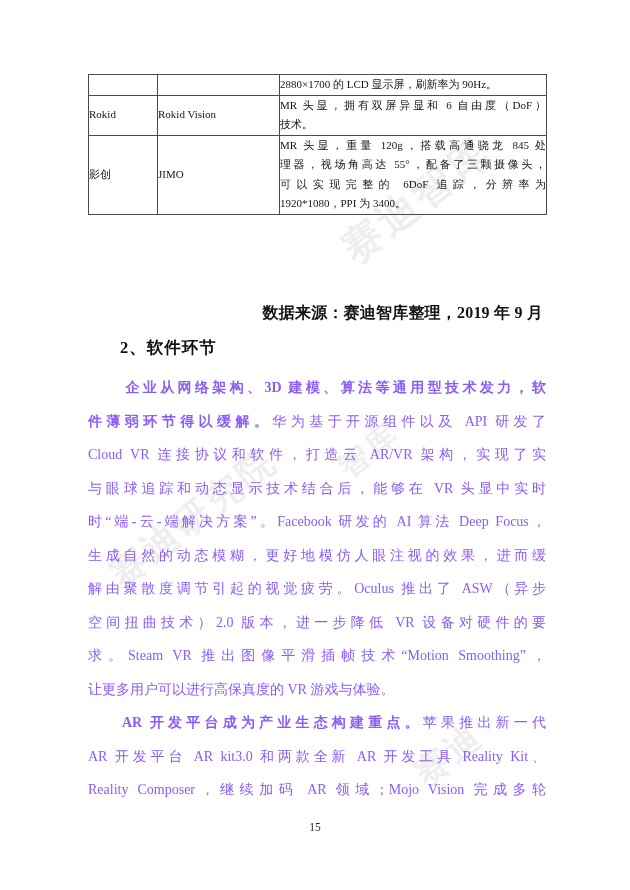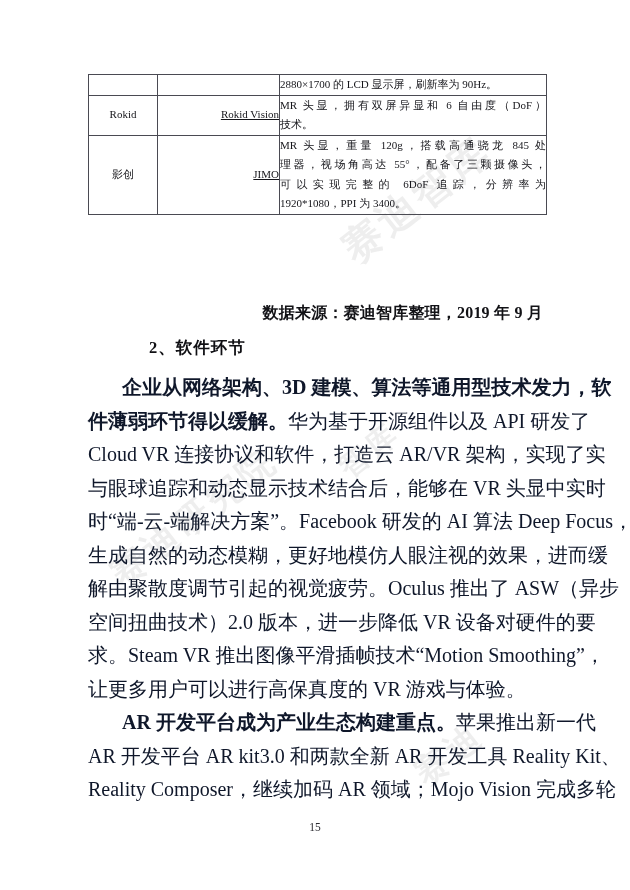--- a/index.html
+++ b/index.html
@@ -68,22 +68,22 @@
     background: transparent;
   }
   table.spec-table td {
     border: 1px solid #4a4a52;
     padding: 0;
     vertical-align: middle;
     font-size: 11px;
     line-height: 1.78;
     color: #15151a;
   }
-  td.col-brand { width: 68px; text-align: center; }
-  td.col-model { width: 121px; text-align: right; text-decoration: underline; }
+  td.col-brand { width: 68px; }
+  td.col-model { width: 121px; text-align: left; }
   td.col-desc  { width: 266px; text-align: left; }
 
   .cell-pad-c { padding: 4px 3px; }
   .cell-pad-d { padding: 4px 7px 4px 8px; }
   .desc-just {
     display: block;
     text-align: justify;
     text-align-last: justify;
   }
   .desc-last {
@@ -106,35 +106,34 @@
 
   
   #section-heading {
     position: absolute;
     left: 120px;
     top: 337px;
     font-size: 16.5px;
     font-weight: bold;
     color: #101014;
     letter-spacing: 1px;
-    margin-left: 29px;
   }
 
   
   #body-block {
     position: absolute;
     left: 88px;
     top: 371px;
     width: 458px;
   }
   p.para {
     margin: 0;
-    font-size: 20px;
+    font-size: 14px;
     line-height: 33.5px;
-    color: #0f172a;
+    color: #8b5cf6;
     text-align: justify;
   }
   .ln {
     display: block;
     white-space: nowrap;
     text-align: justify;
     text-align-last: justify;
   }
   .ln-last {
     display: block;

